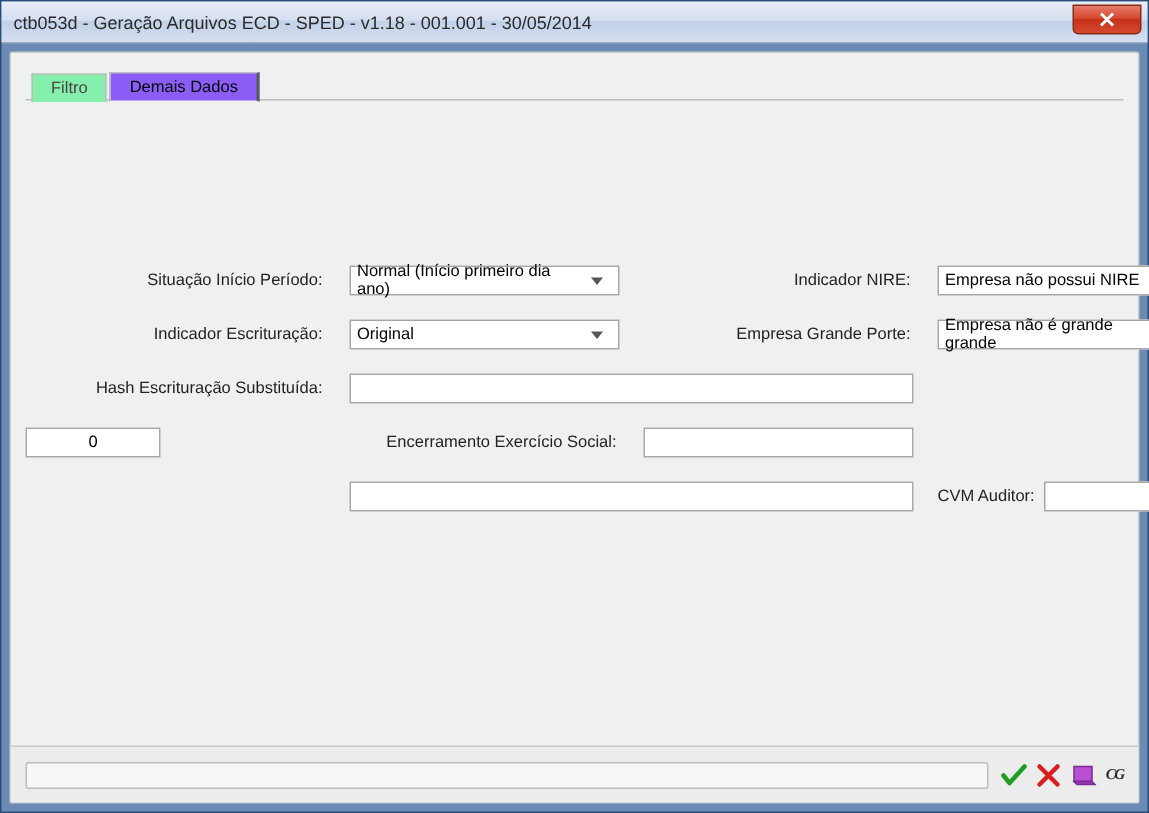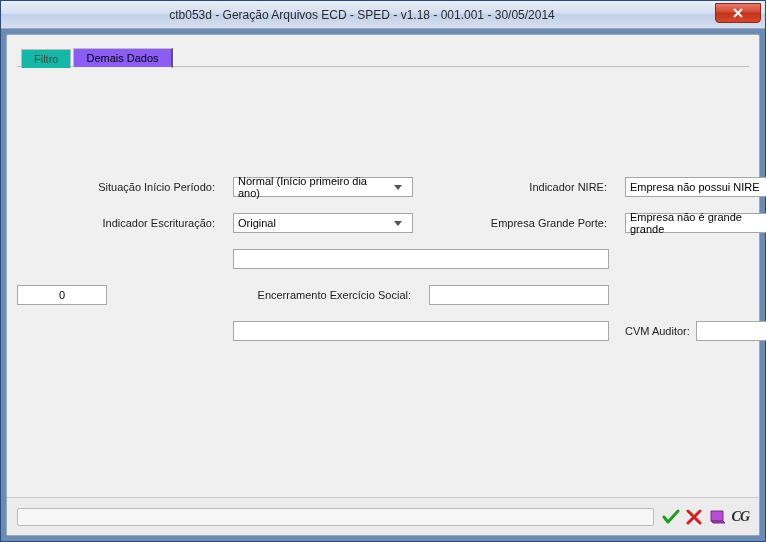--- a/index.html
+++ b/index.html
@@ -22,21 +22,20 @@
     flex-direction: column;
   }
   .titlebar {
     height: 28px;
     background: linear-gradient(to bottom, #e8eef7 0%, #d5dff0 45%, #c2d1e8 50%, #d5dff0 100%);
     border-bottom: 1px solid #9ab;
     display: flex;
     align-items: center;
     padding: 0 0 0 8px;
     position: relative;
-    text-align: center;
   }
   .titlebar-title {
     color: #2a2a2a;
     font-size: 12px;
     flex: 1;
   }
   .close-btn {
     width: 46px;
     height: 20px;
     margin-right: 4px;
@@ -79,21 +78,21 @@
     background: #ececec;
     color: #444;
     font-size: 11px;
     margin-right: 2px;
     border-bottom: none;
     cursor: pointer;
     position: relative;
     top: 1px;
   }
   .tab.inactive {
-    background: #14b8a6;
+    background: #86efac;
   }
   .tab.active {
     background: #8b5cf6;
     border-bottom: 1px solid #f0f0f0;
     border-right: 2px solid #5a5a5a;
     color: #000;
   }
   .tab-panel {
     border-top: 1px solid #bdbdbd;
     margin-top: -1px;
@@ -160,21 +159,21 @@
   .footer-icons {
     display: flex;
     align-items: center;
     gap: 6px;
   }
   .ficon { cursor: pointer; display: flex; align-items: center; }
   .cg {
     font-family: Georgia, serif;
     font-style: italic;
     font-weight: bold;
-    font-size: 14px;
+    font-size: 10px;
     color: #2a2a2a;
     letter-spacing: -1px;
   }
 </style>
 </head>
 <body>
 
 <div class="window">
   <div class="titlebar">
     <span class="titlebar-title">ctb053d - Geração Arquivos ECD - SPED - v1.18 - 001.001 - 30/05/2014</span>
@@ -215,20 +214,21 @@
           <div class="sel">
             <span>Original</span>
             <span class="arrow"></span>
           </div>
           <div class="lbl">Empresa Grande Porte:</div>
           <div class="sel">
             <span>Empresa não é grande grande</span>
             <span class="arrow"></span>
           </div>
 
+          <div class="lbl">Hash Escrituração Substituída:</div>
           <div class="span2">
             <input type="text" value="" style="">
           </div>
           <div></div>
 
           <div>
             <input type="text" class="num" value="0" style="">
           </div>
           <div class="lbl">Encerramento Exercício Social:</div>
           <div>

